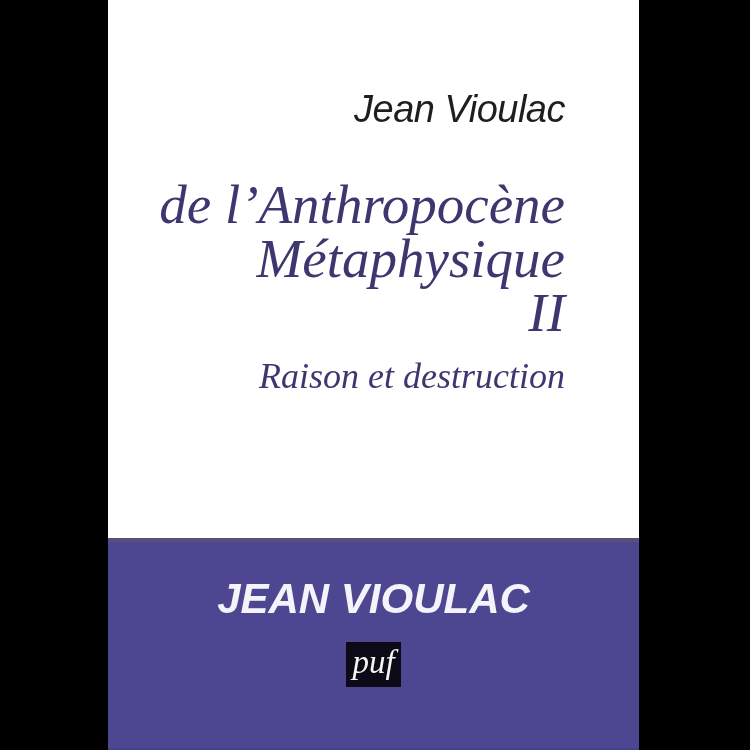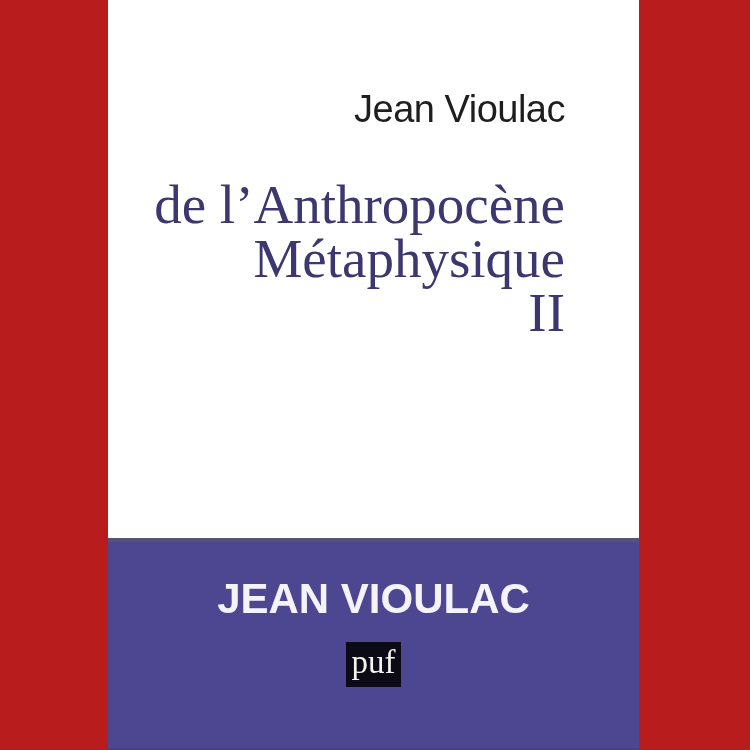--- a/index.html
+++ b/index.html
@@ -9,21 +9,22 @@
     height: 750px;
     background: #ffffff;
     overflow: hidden;
     font-family: "Liberation Sans", sans-serif;
   }
 
   .stage {
     position: relative;
     width: 750px;
     height: 750px;
-    background: #b91c1c;
+    background: #000000;
+    font-style: italic;
   }
 
   
   .cover {
     position: absolute;
     left: 108px;
     top: 0;
     width: 531px;
     height: 750px;
     background: #ffffff;
@@ -125,20 +126,21 @@
   <div class="cover">
 
     <div class="author-top">Jean Vioulac</div>
 
     <div class="title-block">
       <div>de l’Anthropocène</div>
       <div>Métaphysique</div>
       <div>II</div>
     </div>
 
+    <div class="subtitle">Raison et destruction</div>
 
     <div class="band">
       <div class="band-author">JEAN VIOULAC</div>
 
       <div class="puf-box">
         <span class="puf-text">puf</span>
       </div>
     </div>
 
   </div>

